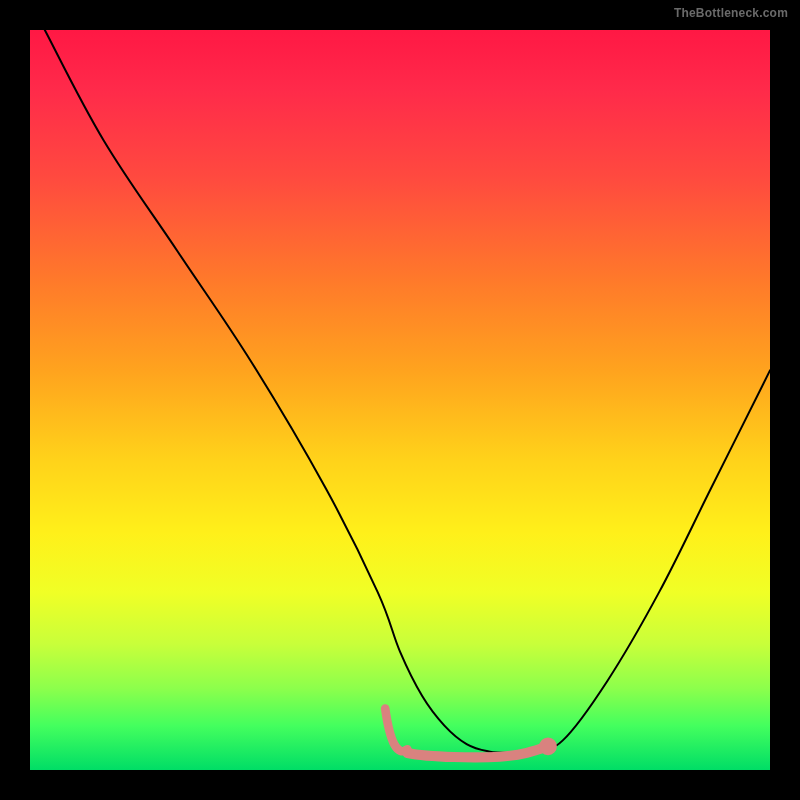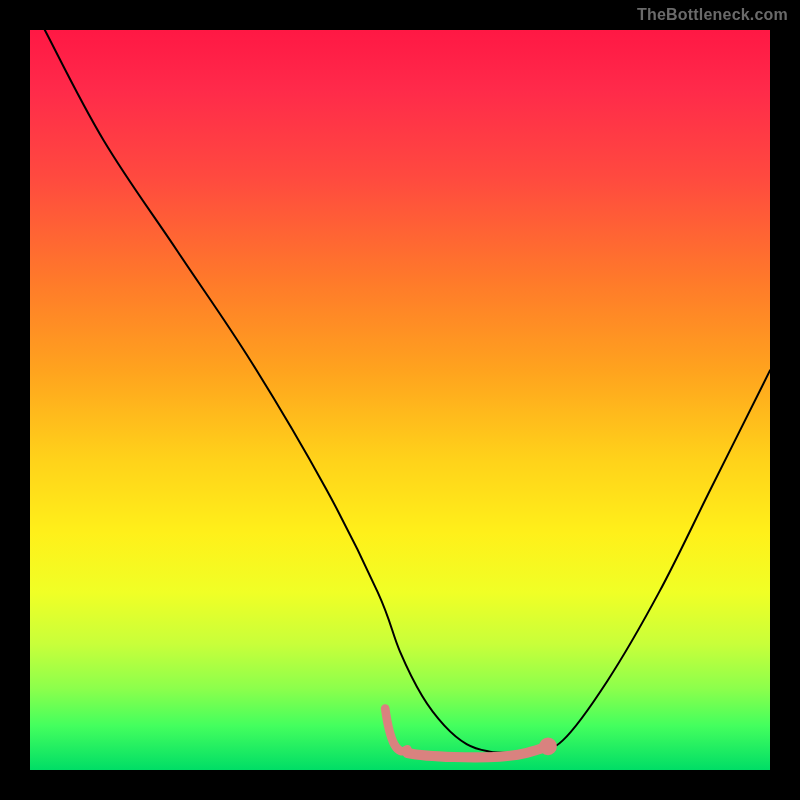--- a/index.html
+++ b/index.html
@@ -47,21 +47,21 @@
     top: 0;
     width: 740px;
     height: 740px;
     overflow: visible;
   }
   .watermark {
     position: absolute;
     top: 6px;
     right: 12px;
     color: #6a6a6a;
-    font-size: 16px;
+    font-size: 12px;
     font-weight: 600;
     letter-spacing: 0.2px;
     user-select: none;
   }
 </style>
 </head>
 <body>
 
 <div class="frame">
   <div class="watermark">TheBottleneck.com</div>

